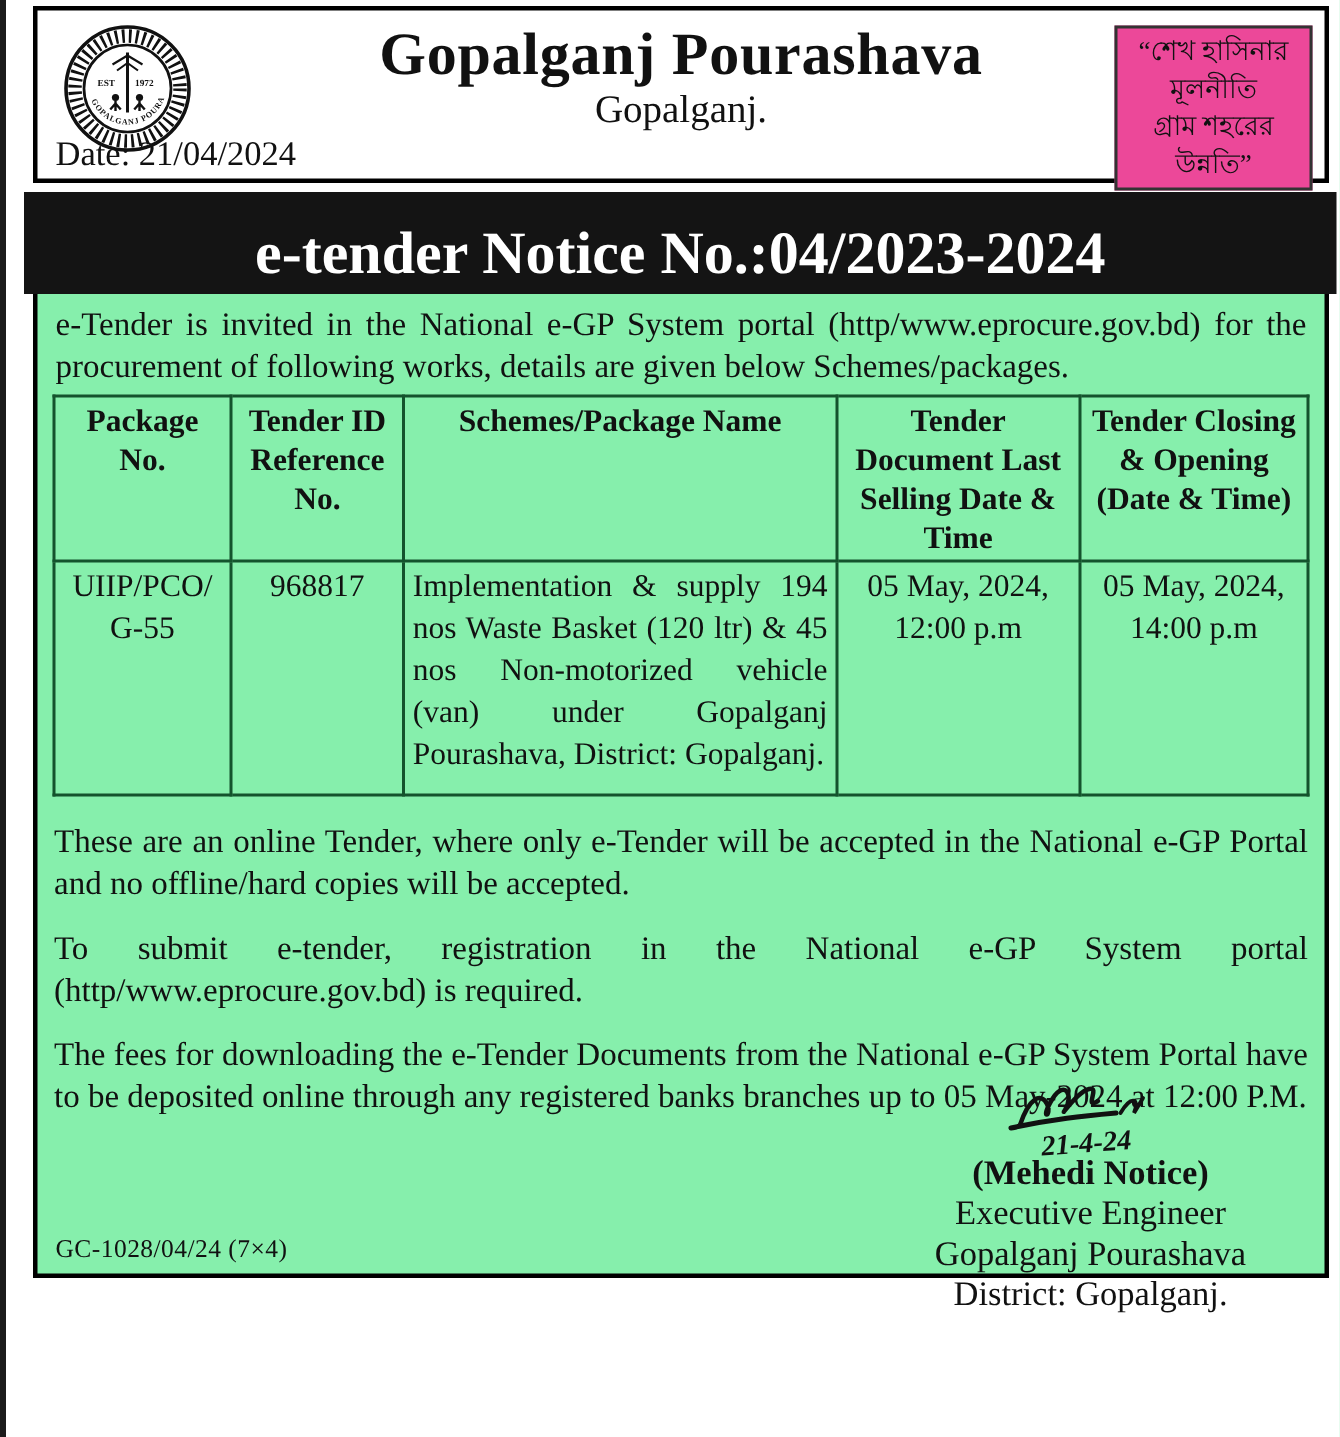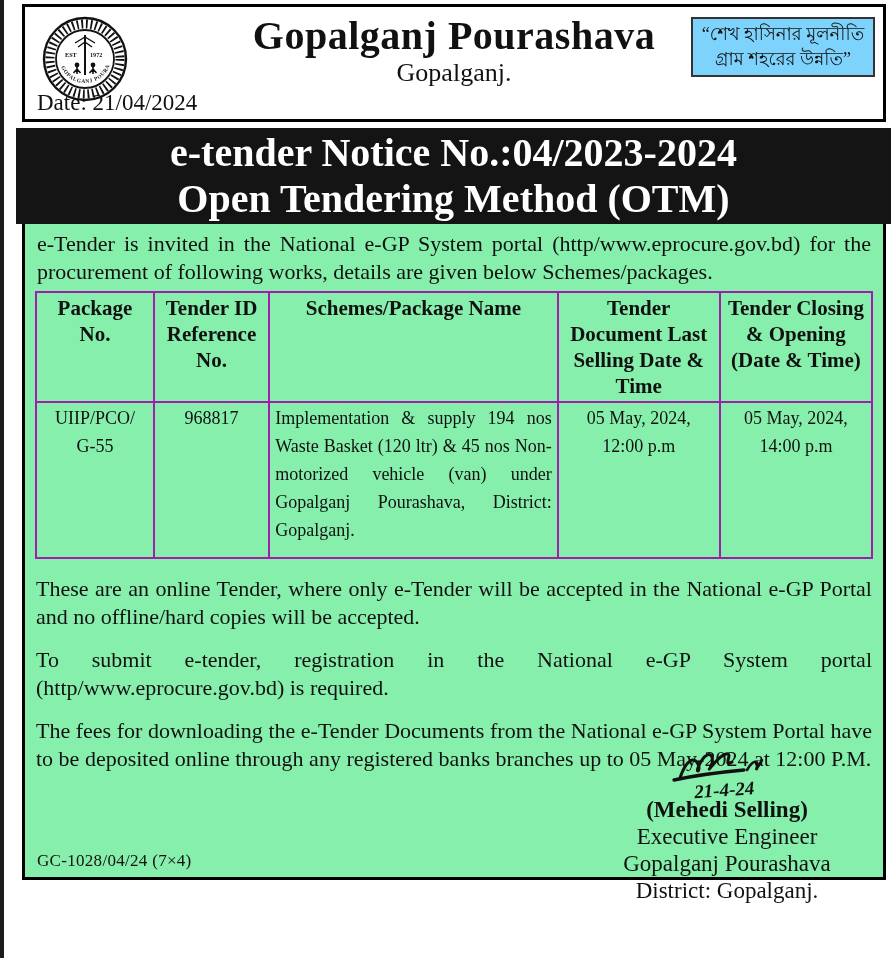--- a/index.html
+++ b/index.html
@@ -11,43 +11,43 @@
   .scan-edge { position:absolute; left:0; top:0; width:4px; height:958px; background:#1b1b1b; }
   .doc { position:absolute; left:22px; top:4px; width:864px; }
 
   
   .header-box { position:relative; border:3px solid #000; height:118px; background:#fff; }
   .seal { position:absolute; left:16px; top:8px; }
   .title-wrap { text-align:center; padding-top:7px; }
   .org-name { font-size:40px; font-weight:bold; line-height:44px; letter-spacing:0.5px; }
   .org-place { font-size:26px; line-height:30px; }
   .motto-box {
-    position:absolute; right:8px; top:10px; width:184px; border:2px solid #333;
-    text-align:center; font-size:18px; line-height:25px; padding:3px 4px; background:#7dd3fc;
+    position:absolute; right:8px; top:10px; width:132px; border:2px solid #333;
+    text-align:center; font-size:18px; line-height:25px; padding:3px 4px; background:#ec4899;
   }
   .memo-row {
     position:absolute; left:12px; right:10px; bottom:2px;
     display:flex; justify-content:space-between; font-size:23px; line-height:28px;
   }
 
   
   .banner {
     margin:6px -5px 0 -6px; background:#141414; color:#fff; text-align:center;
-    height:96px; padding-top:2px;
+    height:68px; padding-top:18px;
   }
   .banner-line { font-size:40px; font-weight:bold; line-height:46px; }
 
   
   .body-box { position:relative; border:3px solid #000; border-top:none; height:656px; padding:5px 10px 4px; background:#86efac; }
   .intro { font-size:22px; line-height:28px; text-align:justify; margin:1px 2px 5px; }
 
   table { width:100%; border-collapse:collapse; table-layout:fixed; margin:0 0 5px; }
-  th, td { border:2px solid #a21caf; vertical-align:top;font-family:Liberation Serif, serif; }
+  th, td { border:2px solid #14532d; vertical-align:top;font-family:Liberation Serif, serif; }
   th { font-size:21px; font-weight:bold; line-height:26px; text-align:center; padding:2px 3px; height:98px; }
-  td { font-size:18px; line-height:28px; padding:1px 5px; height:156px; }
+  td { font-size:21px; line-height:28px; padding:1px 5px; height:156px; }
   col.c1 { width:14.1%; } col.c2 { width:13.8%; } col.c3 { width:34.5%; }
   col.c4 { width:19.4%; } col.c5 { width:18.2%; }
   .cell-center { text-align:center; white-space:pre-line; }
   .cell-justify { text-align:justify; }
 
   .para { font-size:22px; line-height:27.5px; text-align:justify; margin:16px 1px; }
 
   .sig-row { display:flex; justify-content:flex-end; margin-top:-40px; }
   .sig-block { width:280px; text-align:center; margin-right:6px; }
   .sig-scribble { display:block; margin:0 auto -4px; }
@@ -146,21 +146,21 @@
       <p class="para">The fees for downloading the e-Tender Documents from the National e-GP System Portal have to be deposited online through any registered banks branches up to 05 May-2024 at 12:00 P.M.</p>
 
       <div class="sig-row">
         <div class="sig-block">
           <svg class="sig-scribble" width="150" height="52" viewBox="0 0 150 52">
             <path d="M28 30 C34 12, 42 8, 46 16 C50 24, 40 28, 50 12 C58 0, 64 10, 58 20 C54 26, 66 8, 74 6 C82 4, 70 20, 80 14" fill="none" stroke="#111" stroke-width="3" stroke-linecap="round"></path>
             <path d="M22 32 C50 26, 70 24, 92 22" fill="none" stroke="#111" stroke-width="3.4" stroke-linecap="round"></path>
             <text x="42" y="48" font-size="19" font-weight="bold" font-style="italic" fill="#111" transform="rotate(-4 75 40)">21-4-24</text>
             <path d="M95 22 C102 10, 108 12, 104 22 L110 12" fill="none" stroke="#111" stroke-width="2.6" stroke-linecap="round"></path>
           </svg>
-          <div class="sig-name">(Mehedi Selling)</div>
+          <div class="sig-name">(Mehedi Notice)</div>
           <div class="sig-line">Executive Engineer</div>
           <div class="sig-line">Gopalganj Pourashava</div>
           <div class="sig-line">District: Gopalganj.</div>
         </div>
       </div>
 
       <div class="gc-num">GC-1028/04/24 (7×4)</div>
     </div>
   </div>
 </div>

